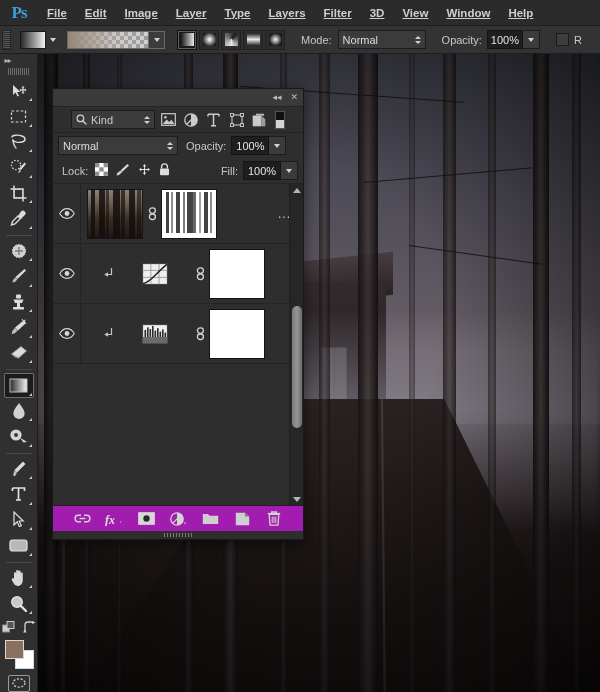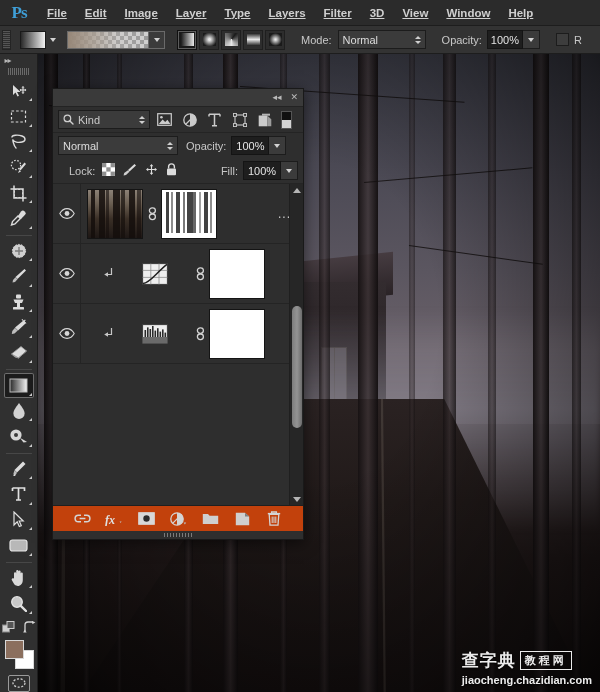--- a/index.html
+++ b/index.html
@@ -265,21 +265,21 @@
     border-right: 1px solid #232323;
   }
   .tabfill { flex: 1; background: #333333; }
   .panel-menu {
     width: 20px; display:flex; align-items:center; justify-content:center; gap:1px;
   }
   .hamb { width: 9px; height: 7px; background: repeating-linear-gradient(to bottom,#c4c4c4 0 1px,transparent 1px 3px); }
   .tiny-tri { width:0;height:0;border-left:3px solid transparent;border-right:3px solid transparent;border-top:3px solid #c4c4c4; margin-right:1px;}
 
   .filter-row {
-    height: 26px; display:flex; align-items:center; padding: 0 5px; gap: 4px;
+    height: 26px; display:flex; align-items:center; padding: 0 18px; gap: 4px;
     background: #2e2e2e; border-bottom: 1px solid #242424;
   }
   .kind-select {
     width: 92px; height: 19px; background: #3b3b3b; border: 1px solid #1c1c1c;
     display:flex; align-items:center; gap:4px; padding: 0 4px;
     font-size: 11px; color: #c9c9c9;
   }
   .fbtn {
     width: 21px; height: 19px; display:flex; align-items:center; justify-content:center;
     color:#c8c8c8;
@@ -376,21 +376,21 @@
   .vs-arrow { height: 12px; width:100%; display:flex; align-items:center; justify-content:center; }
   .vs-up { width:0;height:0;border-left:4px solid transparent;border-right:4px solid transparent;border-bottom:5px solid #b5b5b5; }
   .vs-dn { width:0;height:0;border-left:4px solid transparent;border-right:4px solid transparent;border-top:5px solid #b5b5b5; }
   .vs-track { flex:1; width:100%; position:relative; }
   .vs-thumb {
     position:absolute; left: 2px; width: 10px; top: 37%; height: 41%;
     background: linear-gradient(to right,#7d7d7d,#949494,#6d6d6d); border-radius: 5px;
   }
 
   .panel-footer {
-    height: 26px; background: #c2410c; border-top: 1px solid #1f1f1f;
+    height: 26px; background: #a21caf; border-top: 1px solid #1f1f1f;
     display:flex; align-items:center; justify-content:center; gap: 14px;
     color:#d2d2d2;
   }
   .fbtn2 { display:flex; align-items:center; justify-content:center; width:18px; height:18px; }
   .panel-resize {
     height: 8px; background:#2e2e2e; display:flex; align-items:center; justify-content:center;
   }
   .rz { width: 28px; height: 4px; background: repeating-linear-gradient(to right,#7a7a7a 0 1px,#2e2e2e 1px 3px); }
 </style>
 </head>
@@ -702,27 +702,20 @@
 
       <div class="branch" style="left:2%;top:8%;width:34%;transform:rotate(6deg);"></div>
       <div class="branch" style="left:10%;top:16%;width:24%;transform:rotate(-9deg);"></div>
       <div class="branch" style="left:36%;top:5%;width:40%;transform:rotate(4deg);"></div>
       <div class="branch" style="left:58%;top:20%;width:30%;transform:rotate(-5deg);"></div>
       <div class="branch" style="left:66%;top:30%;width:24%;transform:rotate(8deg);"></div>
 
       <div class="vignette"></div>
     </div>
 
-    <div class="watermark">
-      <div class="wm-row">
-        <span class="wm-cn">查字典</span>
-        <span class="wm-box">教程网</span>
-      </div>
-      <div class="wm-url">jiaocheng.chazidian.com</div>
-    </div>
   </div>
 
   <div class="panel">
 
     <div class="panel-dragbar">
       <span class="dbicon">◂◂</span>
       <span class="dbicon">✕</span>
     </div>
 
 
@@ -785,21 +778,21 @@
           </span>
       </div>
       <div class="panel-lbl">Opacity:</div>
       <div class="panel-num">100%</div>
       <div class="panel-numarrow">
           <span class="tri-down"></span>
         </div>
     </div>
 
     <div class="lock-row">
-      <div class="panel-lbl" style="margin-left:11px">Lock:</div>
+      <div class="panel-lbl" style="margin-left:4px">Lock:</div>
       <div class="lock-icons">
         <span>
           <svg width="13" height="13" viewBox="0 0 13 13">
               <rect width="13" height="13" fill="#ffffff"></rect>
               <rect x="0" y="0" width="4.3" height="4.3" fill="#8f8f8f"></rect>
               <rect x="8.6" y="0" width="4.3" height="4.3" fill="#8f8f8f"></rect>
               <rect x="4.3" y="4.3" width="4.3" height="4.3" fill="#8f8f8f"></rect>
               <rect x="0" y="8.6" width="4.3" height="4.3" fill="#8f8f8f"></rect>
               <rect x="8.6" y="8.6" width="4.3" height="4.3" fill="#8f8f8f"></rect>
             </svg>

